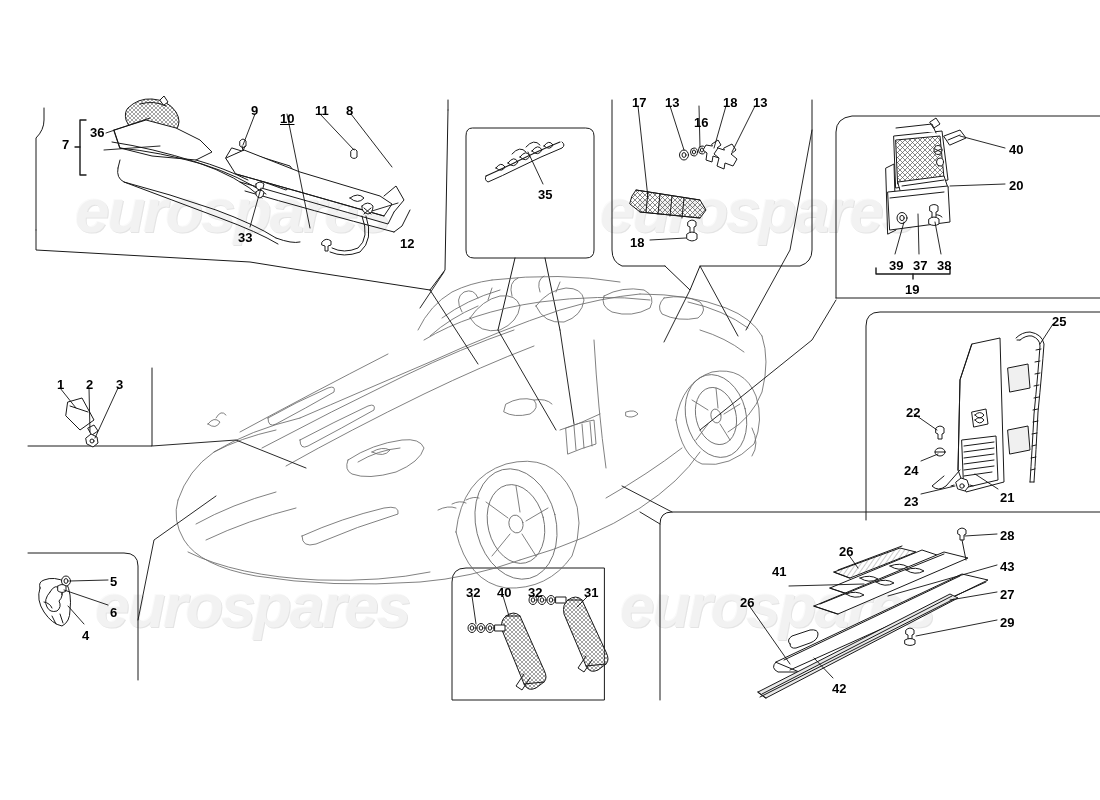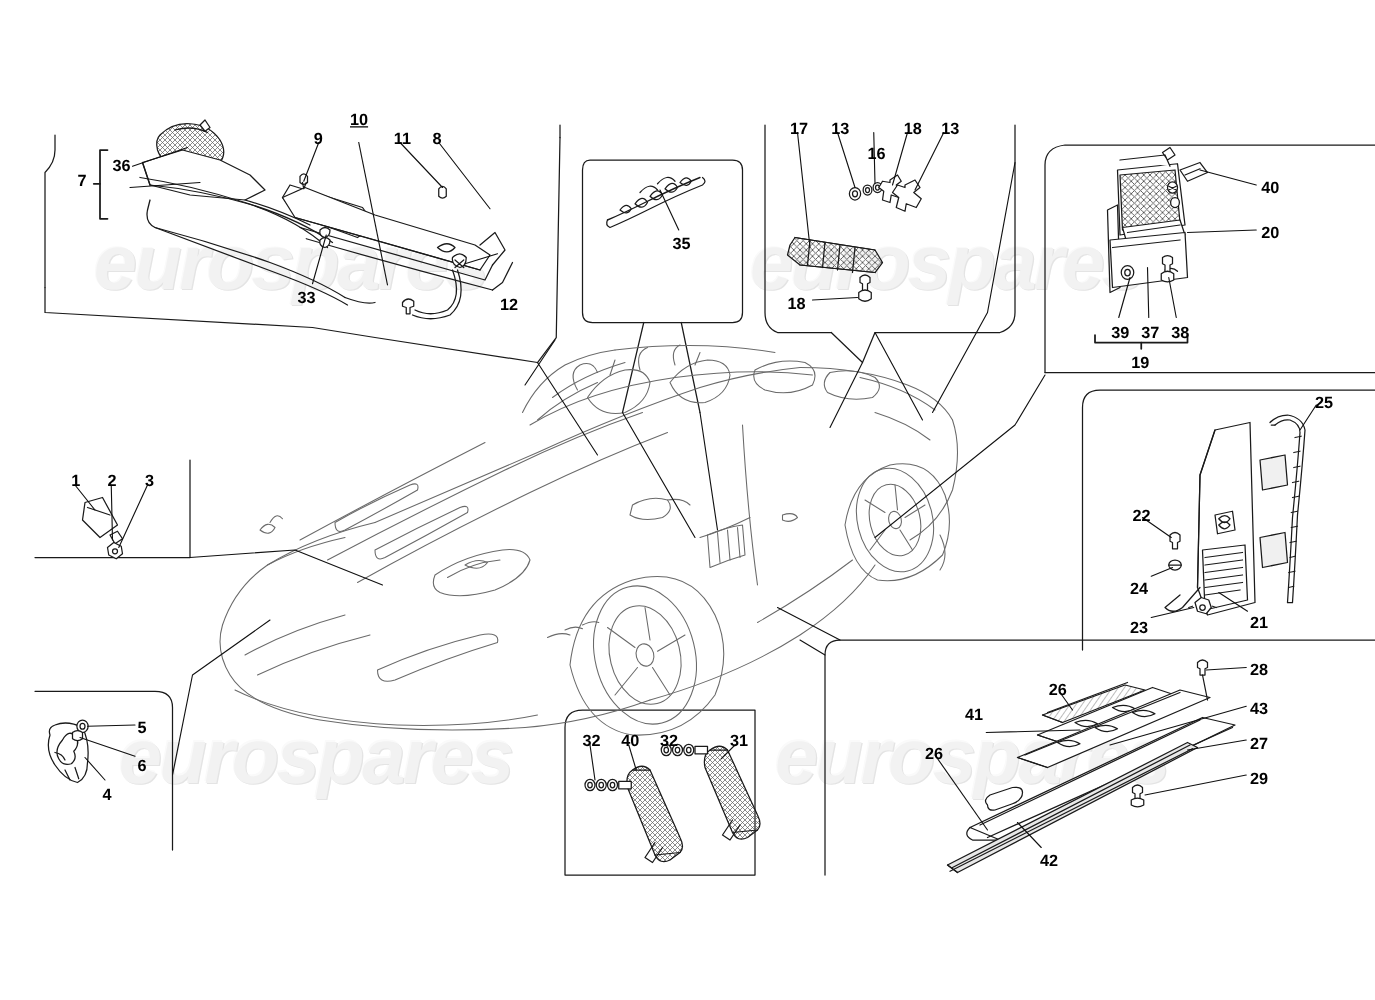--- a/index.html
+++ b/index.html
@@ -484,21 +484,21 @@
         <path d="M138 620 L154 540 L216 496"></path>
         <path d="M498 330 L556 430 M560 330 L574 424"></path>
         <path d="M660 524 L640 512 M672 512 L622 486"></path>
       </g>
     </g>
   </svg>
 
   <div class="num" style="left:62px;top:138px;">7</div>
   <div class="num" style="left:90px;top:126px;">36</div>
   <div class="num" style="left:251px;top:104px;">9</div>
-  <div class="num" style="left:280px;top:89px;text-decoration:underline;">10</div>
+  <div class="num" style="left:280px;top:112px;text-decoration:underline;">10</div>
   <div class="num" style="left:315px;top:104px;">11</div>
   <div class="num" style="left:346px;top:104px;">8</div>
   <div class="num" style="left:400px;top:196px;margin-top:41px;">12</div>
   <div class="num" style="left:238px;top:231px;">33</div>
   <div class="num" style="left:538px;top:188px;">35</div>
   <div class="num" style="left:632px;top:96px;">17</div>
   <div class="num" style="left:665px;top:96px;">13</div>
   <div class="num" style="left:694px;top:96px;margin-top:20px;">16</div>
   <div class="num" style="left:723px;top:96px;">18</div>
   <div class="num" style="left:753px;top:96px;">13</div>

